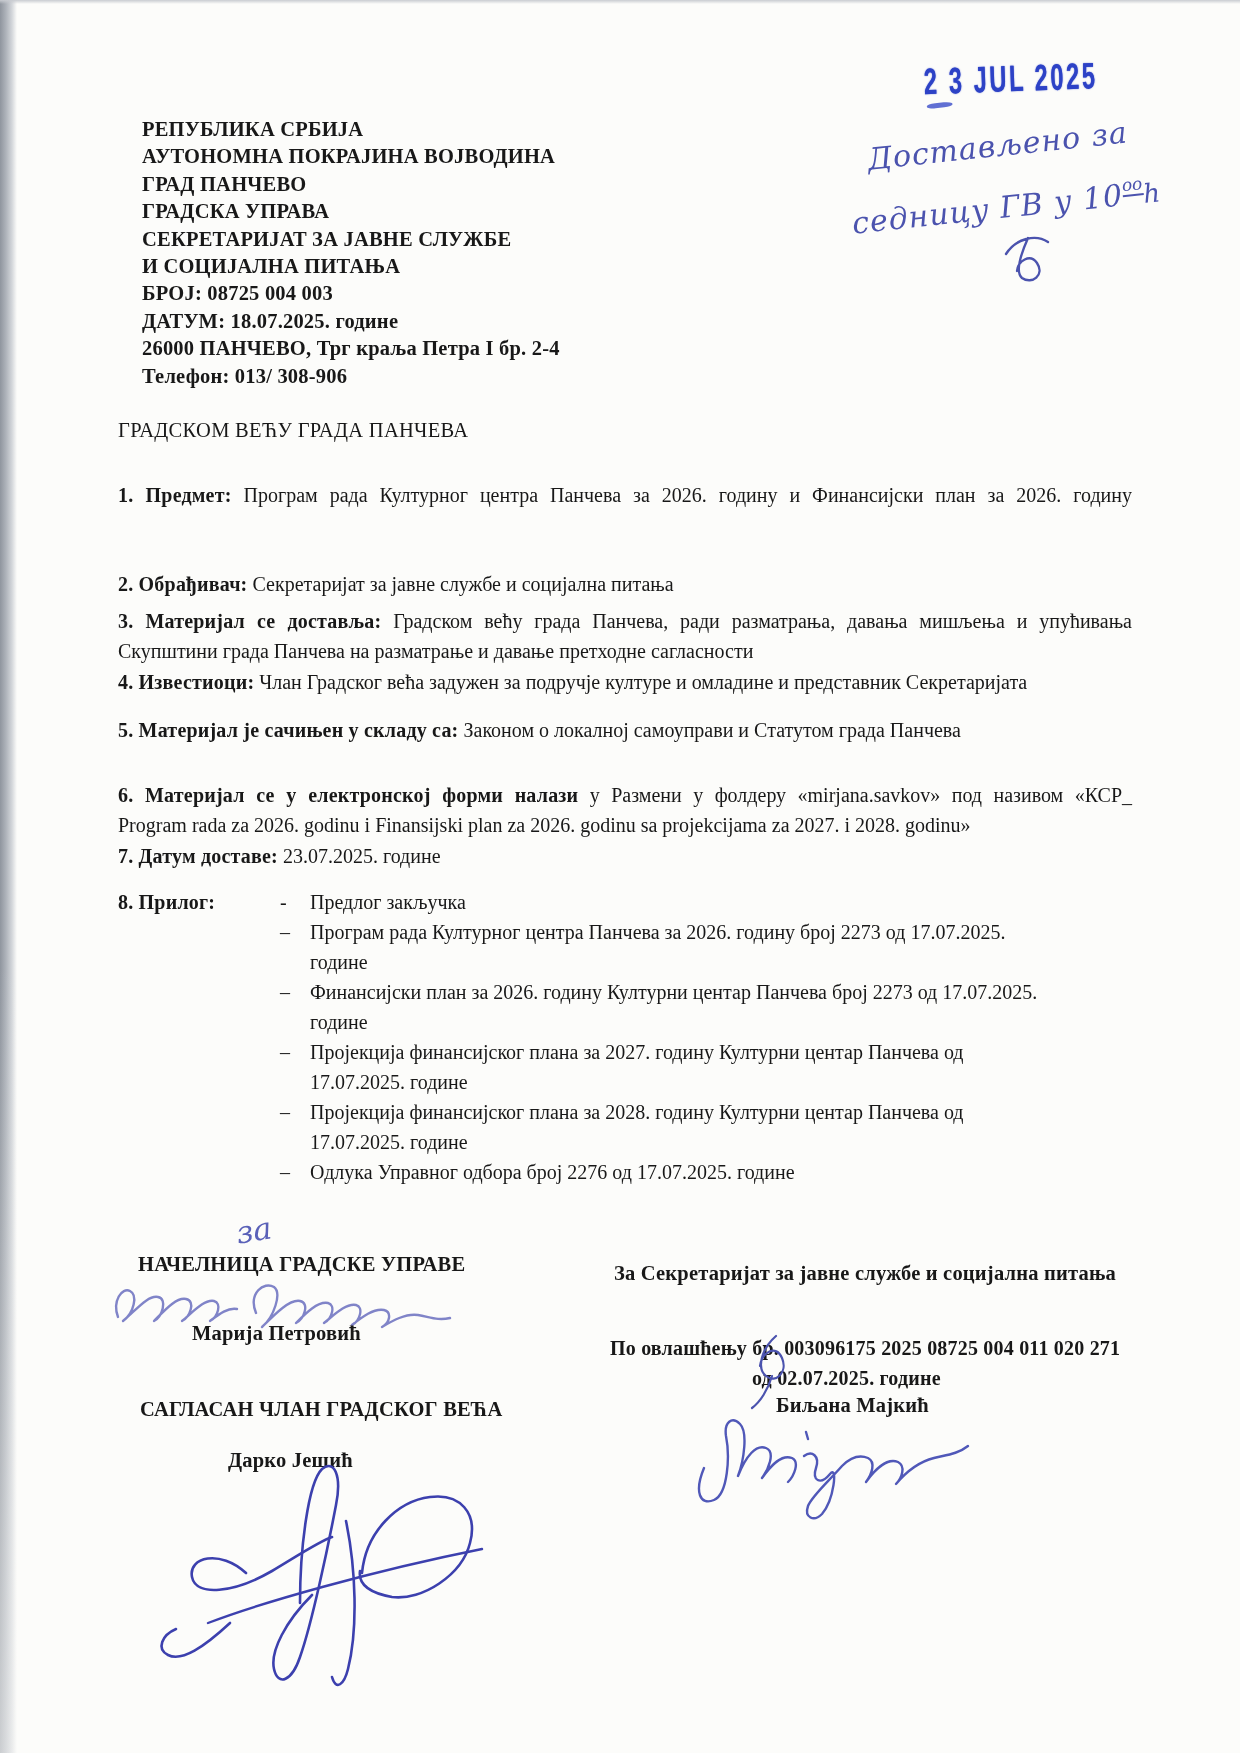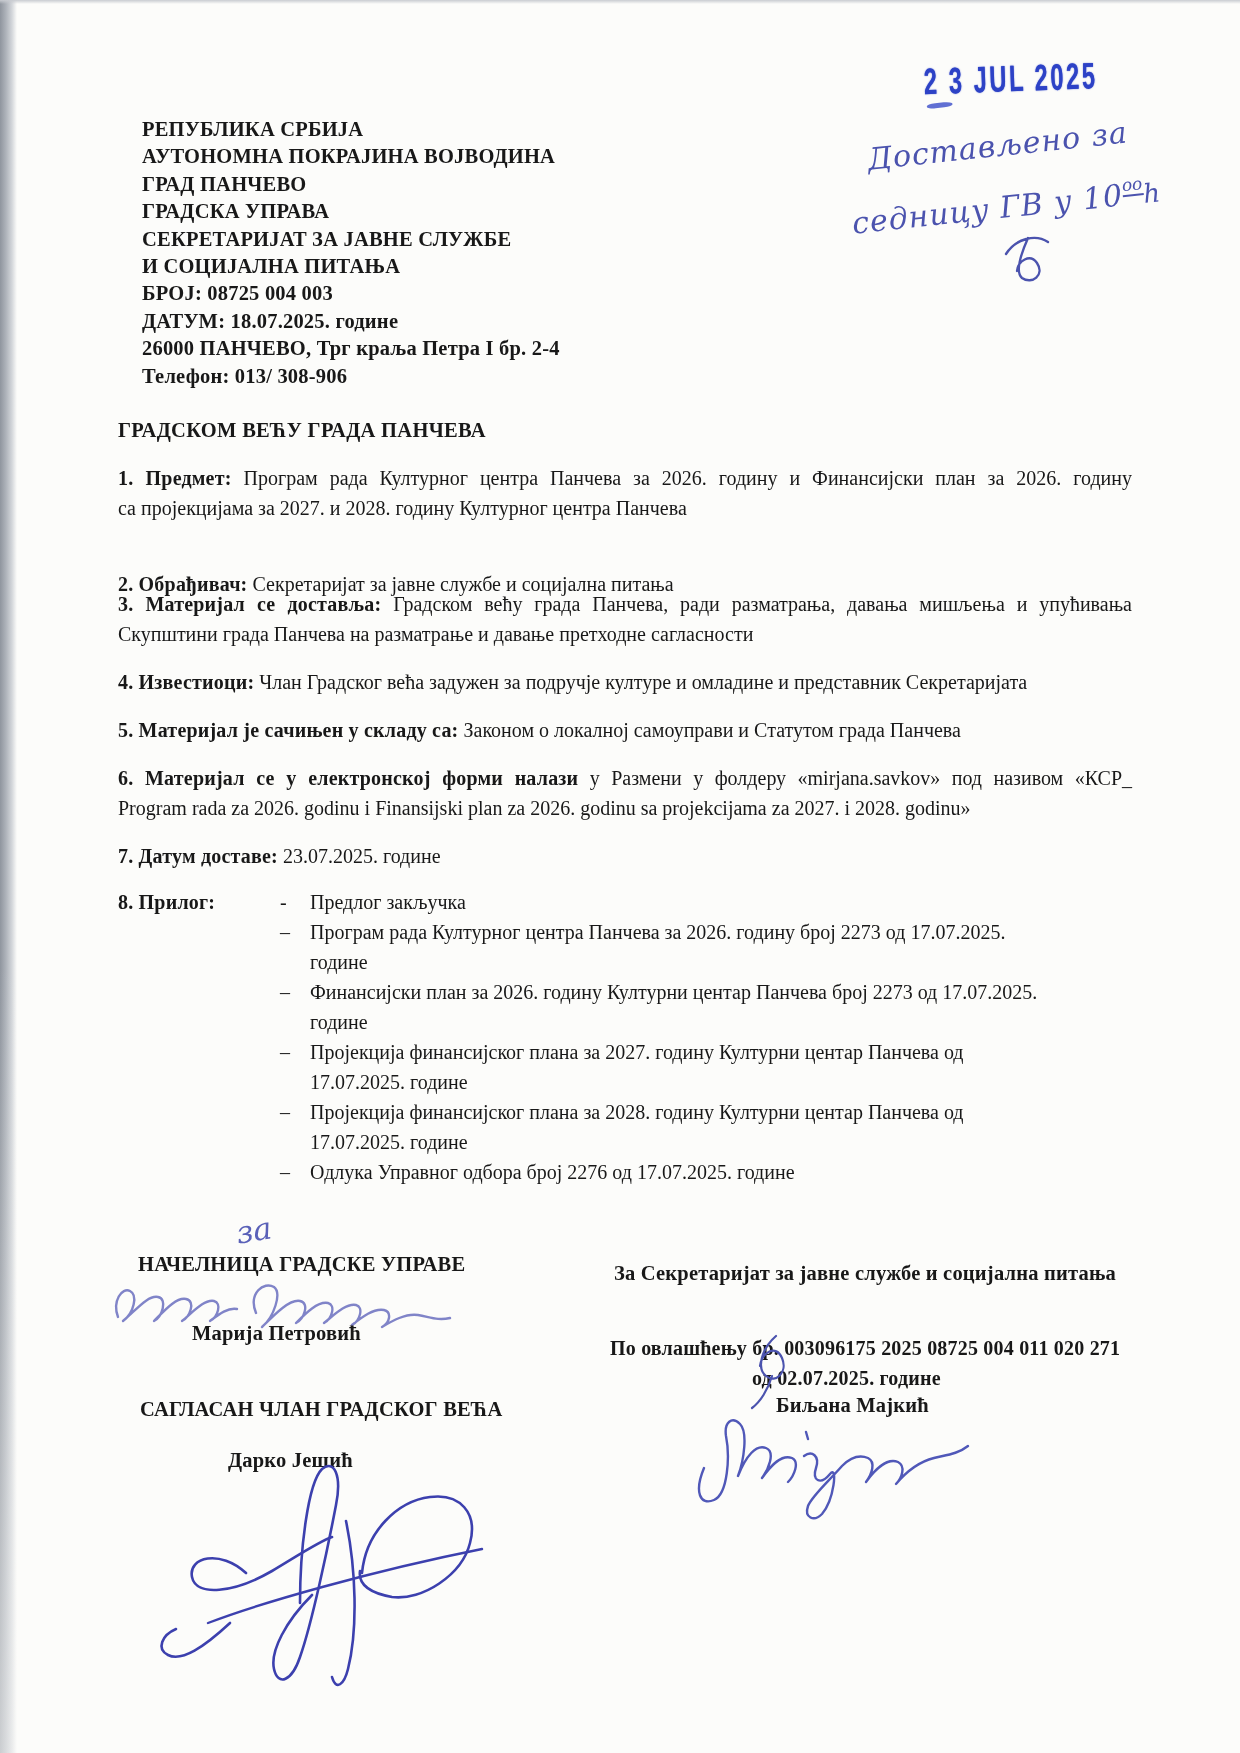--- a/index.html
+++ b/index.html
@@ -63,28 +63,28 @@
 
   
   .hdr{
     position:absolute;left:118px;top:116px;
     font-weight:bold;font-size:20.5px;line-height:27.4px;
     letter-spacing:.2px;white-space:nowrap;margin-left:24px;
   }
   .hdr span{display:block;}
   .addressee{
     position:absolute;left:118px;top:419px;
-    font-weight:bold;font-size:20.5px;white-space:nowrap;letter-spacing:.3px;
+    font-weight:normal;font-size:20.5px;white-space:nowrap;letter-spacing:.3px;
   }
   .sec{
     position:absolute;left:118px;width:1014px;
     font-size:20px;line-height:30px;margin:0;
   }
   .sec .jline{display:block;}
-  .sec.stretch .jline{text-align:justify;text-align-last:justify;}
+  .sec.stretch .jline{text-align:justify;text-align-last:justify;margin-top:17px;}
   .sec .cont{display:block;white-space:nowrap;}
   .sec .cont:empty{display:none;}
   .sec b{letter-spacing:.2px;}
 
   .attach{position:absolute;left:118px;top:887px;width:1050px;font-size:20px;line-height:30px;}
   .attach .alabel{position:absolute;left:0;top:0;font-weight:bold;letter-spacing:.2px;white-space:nowrap;}
   .attach .alist{margin-left:162px;}
   .attach .ali{display:flex;}
   .attach .amark{width:30px;flex:0 0 30px;}
   .attach .atext{width:845px;}
@@ -132,21 +132,20 @@
     <span>БРОЈ: 08725 004 003</span>
     <span>ДАТУМ: 18.07.2025. године</span>
     <span>26000 ПАНЧЕВО, Трг краља Петра I бр. 2-4</span>
     <span>Телефон: 013/ 308-906</span>
   </div>
 
   <div class="addressee">ГРАДСКОМ ВЕЋУ ГРАДА ПАНЧЕВА</div>
 
   <p class="sec stretch" style="top:463px">
     <span class="jline"><b>1. Предмет:</b> <span>Програм рада Културног центра Панчева за 2026. годину и Финансијски план за 2026. годину</span></span>
-    <span class="cont">са пројекцијама за 2027. и 2028. годину Културног центра Панчева</span>
   </p>
 
   <p class="sec" style="top:569px">
     <span class="jline"><b>2. Обрађивач:</b> <span>Секретаријат за јавне службе и социјална питања</span></span>
 
   </p>
 
   <p class="sec stretch" style="top:589px">
     <span class="jline"><b>3. Материјал се доставља:</b> <span>Градском већу града Панчева, ради разматрања, давања мишљења и упућивања</span></span>
     <span class="cont">Скупштини града Панчева на разматрање и давање претходне сагласности</span>

